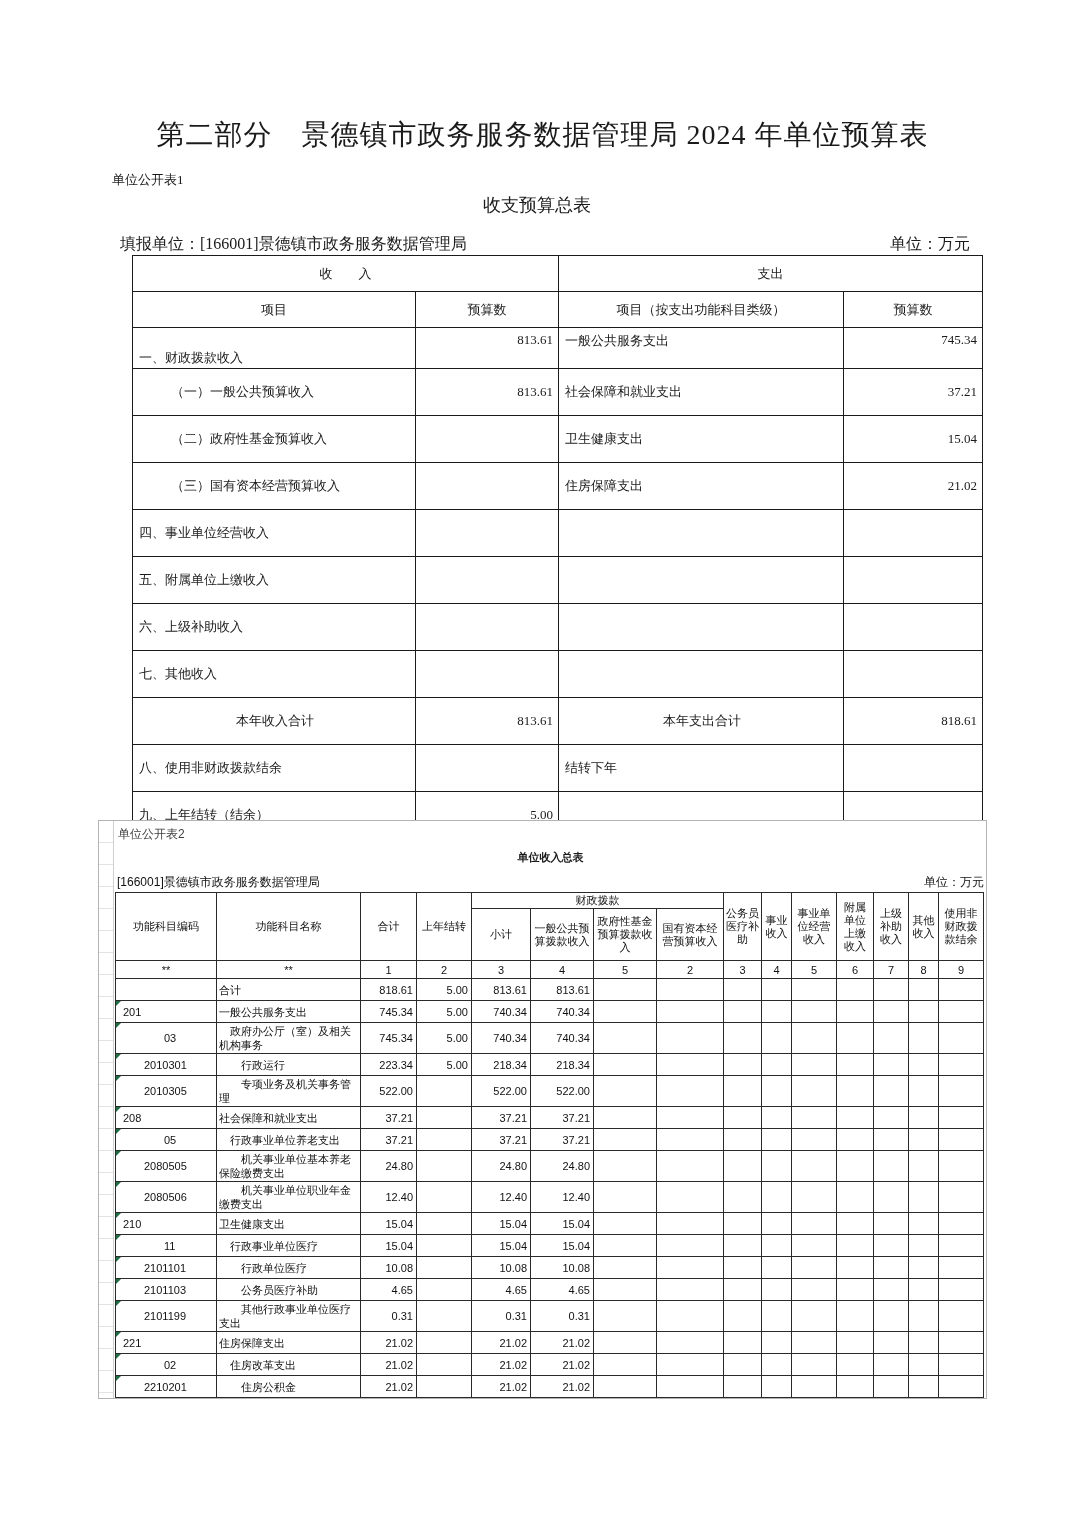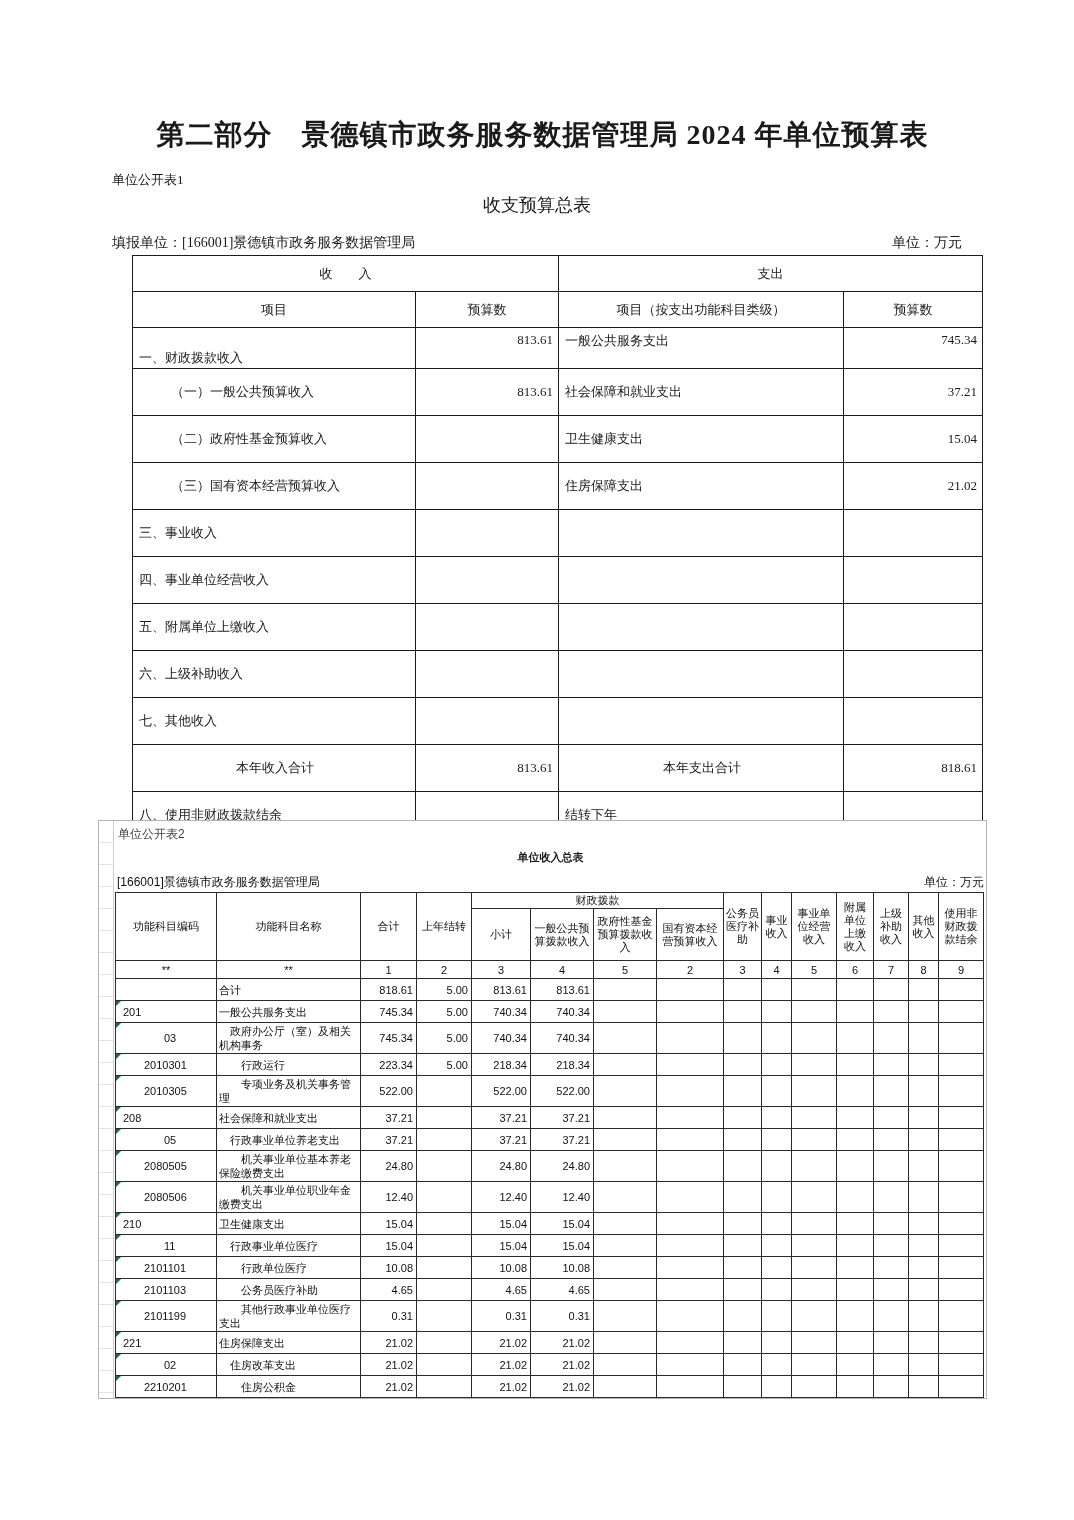--- a/index.html
+++ b/index.html
@@ -3,25 +3,25 @@
 <meta charset="utf-8">
 <style>
   * { box-sizing: border-box; }
   html,body { margin:0; padding:0; }
   body {
     width:1074px; height:1520px; position:relative; background:#ffffff;
     font-family:"Liberation Serif", serif; color:#1a1a1a;
   }
   .main-title {
     position:absolute; top:116px; left:0; width:100%; margin:0;
-    text-align:center; font-size:28px; font-weight:bold; letter-spacing:1px;padding-left:11px;
+    text-align:center; font-size:28px; font-weight:normal; letter-spacing:1px;padding-left:11px;
   }
   .t1-label { position:absolute; left:112px; top:171px; font-size:13px; }
   .t1-title { position:absolute; left:112px; top:193px; width:850px; text-align:center; font-size:18px; font-weight:normal; }
-  .t1-meta  { position:absolute; left:112px; top:234px; width:850px; display:flex; justify-content:space-between; font-size:14px;align-items:center; }
+  .t1-meta  { position:absolute; left:120px; top:234px; width:850px; display:flex; justify-content:space-between; font-size:16px;align-items:center; }
 
   table { border-collapse:collapse; table-layout:fixed; }
 
   
   .t1 { position:absolute; left:112px; top:255px; width:850px;margin-left:20px; }
   .t1 th, .t1 td { border:1px solid #1b1b1b; font-size:13px; font-weight:normal; padding:0 4px; overflow:hidden; }
   .t1 thead tr { height:36px; }
   .t1 th { text-align:center; }
   .t1 tbody tr { height:47px; }
   .t1 tbody tr.tall { height:41px; }
@@ -117,26 +117,20 @@
           <td class="item ind">（二）政府性基金预算收入</td>
           <td class="num"></td>
           <td class="item">卫生健康支出</td>
           <td class="num">15.04</td>
         </tr>
         <tr>
           <td class="item ind">（三）国有资本经营预算收入</td>
           <td class="num"></td>
           <td class="item">住房保障支出</td>
           <td class="num">21.02</td>
-        </tr>
-        <tr>
-          <td class="item">三、事业收入</td>
-          <td class="num"></td>
-          <td class="item"></td>
-          <td class="num"></td>
         </tr>
         <tr>
           <td class="item">四、事业单位经营收入</td>
           <td class="num"></td>
           <td class="item"></td>
           <td class="num"></td>
         </tr>
         <tr>
           <td class="item">五、附属单位上缴收入</td>
           <td class="num"></td>

